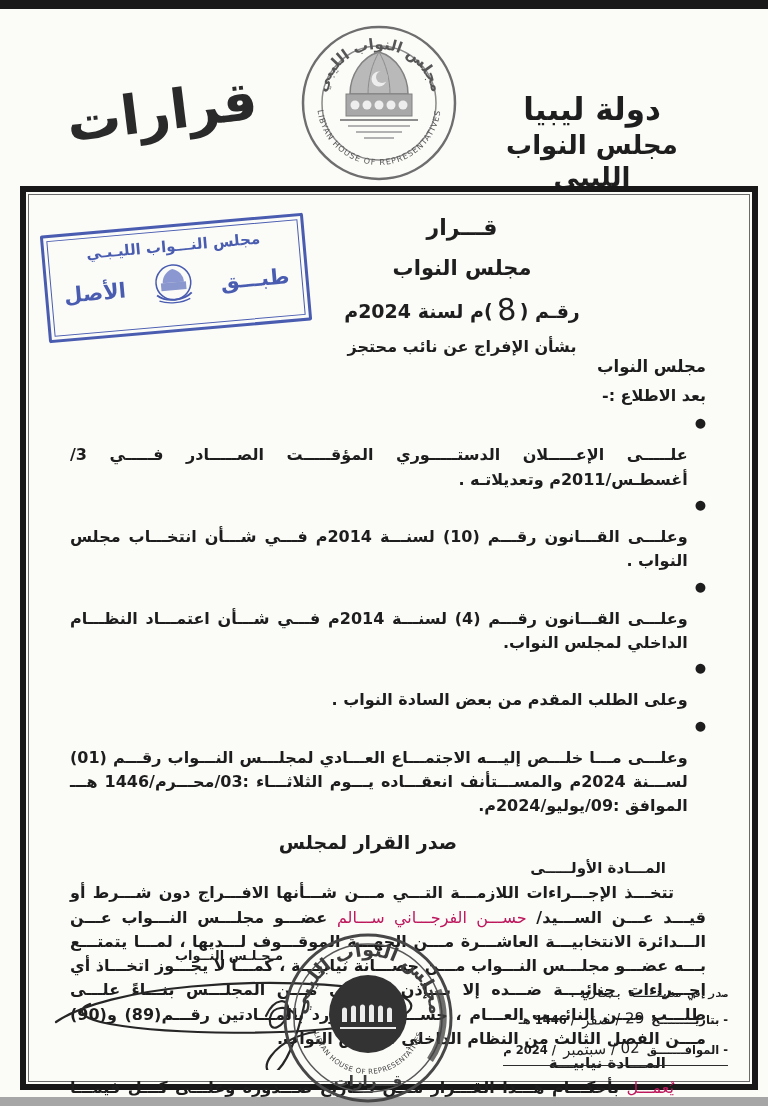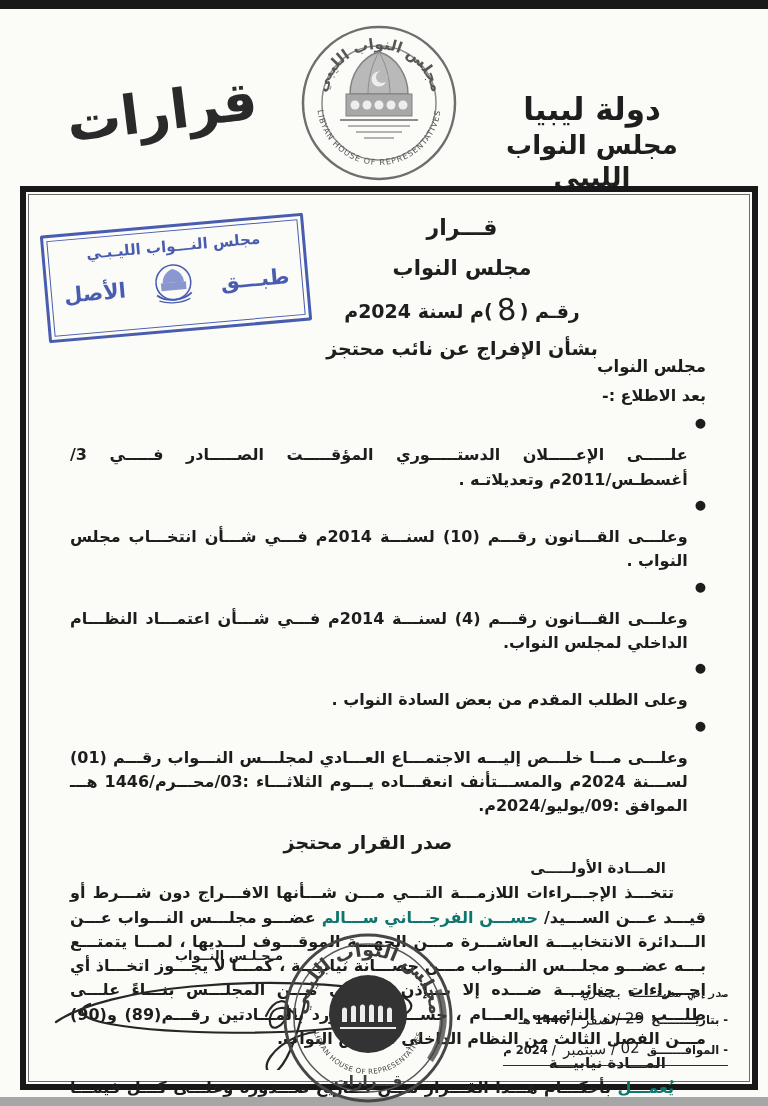--- a/index.html
+++ b/index.html
@@ -24,21 +24,21 @@
   
   .doc-frame{position:absolute;left:20px;top:186px;width:738px;height:904px;
     border:6px solid #181818;box-sizing:border-box;background:transparent;}
   .doc-frame::after{content:"";position:absolute;inset:2px;border:1px solid #6a6a6a;}
 
   
   .title-block{position:absolute;top:215px;left:262px;width:400px;text-align:center;z-index:3;}
   .title-block .t1{font-size:22px;font-weight:800;margin-bottom:16px;}
   .title-block .t2{font-size:21px;font-weight:800;margin-bottom:10px;}
   .title-block .t3{font-size:19px;font-weight:800;}
-  .title-block .t4{font-size:19px;font-weight:800;margin-top:12px;}
+  .title-block .t4{font-size:16px;font-weight:800;margin-top:12px;}
   .hand-number{display:inline-block;font-size:30px;font-weight:400;transform:rotate(-5deg);
     position:relative;top:2px;padding:0 4px;}
 
   
   .copy-stamp{position:absolute;left:44px;top:224px;width:252px;transform:rotate(-5deg);
     color:#3c51ab;border:3px solid #3c51ab;border-radius:2px;padding:3px;opacity:.93;z-index:4;background:rgba(255,255,255,0.0);}
   .copy-stamp-inner{border:1px solid #3c51ab;padding:6px 12px 10px;}
   .copy-stamp .org{font-size:15px;font-weight:800;text-align:center;letter-spacing:.5px;}
   .copy-stamp .row{display:flex;align-items:center;justify-content:space-between;margin-top:2px;}
   .copy-stamp .w{font-size:21px;font-weight:800;}
@@ -48,21 +48,21 @@
     line-height:1.52;color:#1d1d1d;z-index:2;}
   .org-line{font-size:16.5px;}
   .lead-line{margin-top:5px;}
   .bullets{margin-top:3px;}
   .bullet{display:flex;gap:7px;margin:1px 0;}
   .bullet .marker{flex:0 0 auto;font-size:13px;line-height:24px;}
   .bullet .bullet-text{flex:1;text-align:justify;margin-top:32px;}
   .issued-heading{text-align:center;font-size:19px;font-weight:800;margin:9px 40px 1px 0;}
   .article-heading{text-align:right;font-size:15px;font-weight:800;margin:1px 40px 1px 0;}
   .article-para{text-align:justify;text-indent:32px;margin:0;}
-  .member-name{font-weight:700;color:#0f766e;}
+  .member-name{font-weight:400;color:#be185d;}
 
   
   .signer{position:absolute;top:948px;left:64px;width:330px;text-align:center;z-index:3;}
   .signer-label{font-size:13px;font-weight:800;letter-spacing:1px;}
   .signature-svg{position:absolute;top:22px;left:-16px;width:400px;height:100px;}
   .footer-seal{position:absolute;top:930px;left:280px;width:176px;height:176px;z-index:6;}
   .issue-block{position:absolute;top:984px;right:40px;width:272px;font-size:11.5px;font-weight:700;
     line-height:1.95;z-index:3;text-align:right;}
   .issue-block .place{font-size:11px;font-family:Liberation Mono, monospace;}
   .issue-block .hand{display:inline-block;font-size:15px;font-weight:400;transform:rotate(-2deg);padding:0 3px;}
@@ -159,21 +159,21 @@
     <div class="bullet">
       <span class="marker">●</span>
       <span class="bullet-text">وعلى الطلب المقدم من بعض السادة النواب .</span>
     </div>
     <div class="bullet">
       <span class="marker">●</span>
       <span class="bullet-text">وعلـــى مـــا خلـــص إليـــه الاجتمـــاع العـــادي لمجلـــس النـــواب رقـــم (01) لســـنة 2024م والمســـتأنف انعقـــاده يـــوم الثلاثـــاء :03/محـــرم/1446 هـــ الموافق :09/يوليو/2024م.</span>
     </div>
   </div>
 
-  <div class="issued-heading">صدر القرار محتجز</div>
+  <div class="issued-heading">صدر القرار لمجلس</div>
 
   <div class="article-heading">المـــادة الأولـــــى</div>
   <p class="article-para"><span>تتخـــذ الإجـــراءات اللازمـــة التـــي مـــن شـــأنها الافـــراج دون شـــرط أو قيـــد عـــن الســـيد/ </span><span class="member-name">حســـن الفرجـــاني ســـالم</span><span> عضـــو مجلـــس النـــواب عـــن الـــدائرة الانتخابيـــة العاشـــرة مـــن الجهـــة الموقـــوف لـــديها ، لمـــا يتمتـــع بـــه عضـــو مجلـــس النـــواب مـــن حصـــانة نيابيـــة ، كمـــا لا يجـــوز اتخـــاذ أي إجـــراءات جنائيـــة ضـــده إلا بـــإذن كتـــابي مـــن المجلـــس بنـــاءً علـــى طلـــب مـــن النائـــب العـــام ، حســـب مـــا ورد بالمـــادتين رقـــم(89) و(90) مـــن الفصل الثالث من النظام الداخلي لمجلس النواب.</span></p>
 
   <div class="article-heading">المـــادة نيابيـــة</div>
   <p class="article-para"><span class="member-name">يُعمـــل</span><span> بأحكـــام هـــذا القـــرار مـــن تـــاريخ صـــدوره وعلـــى كـــل فيمـــا يخصـــه تنفيـــذه.</span></p>
 </div>
 
 <div class="signer">
   <div class="signer-label">مـجـلـس النــواب</div>

